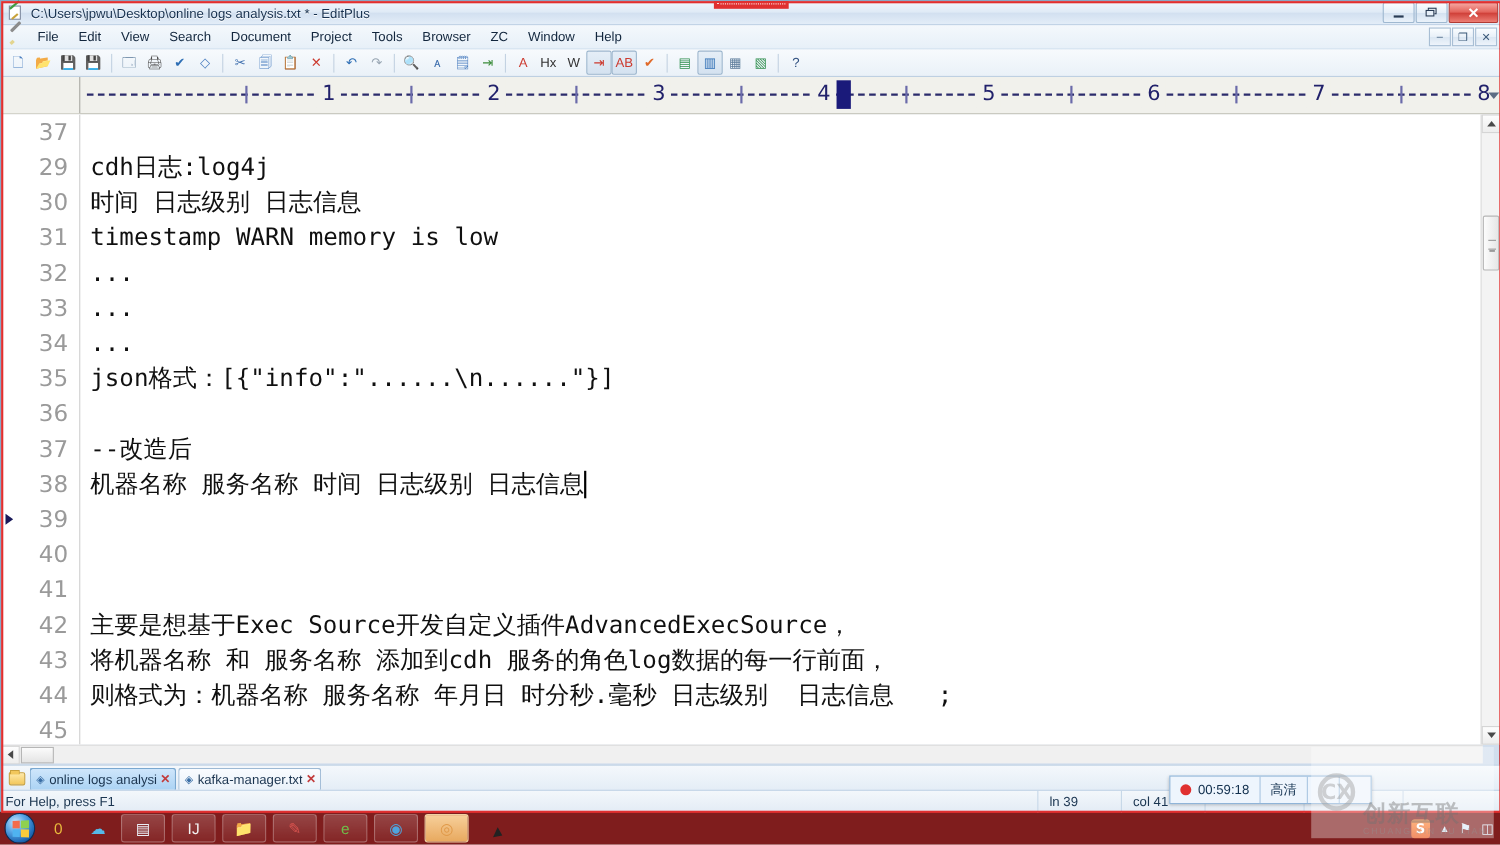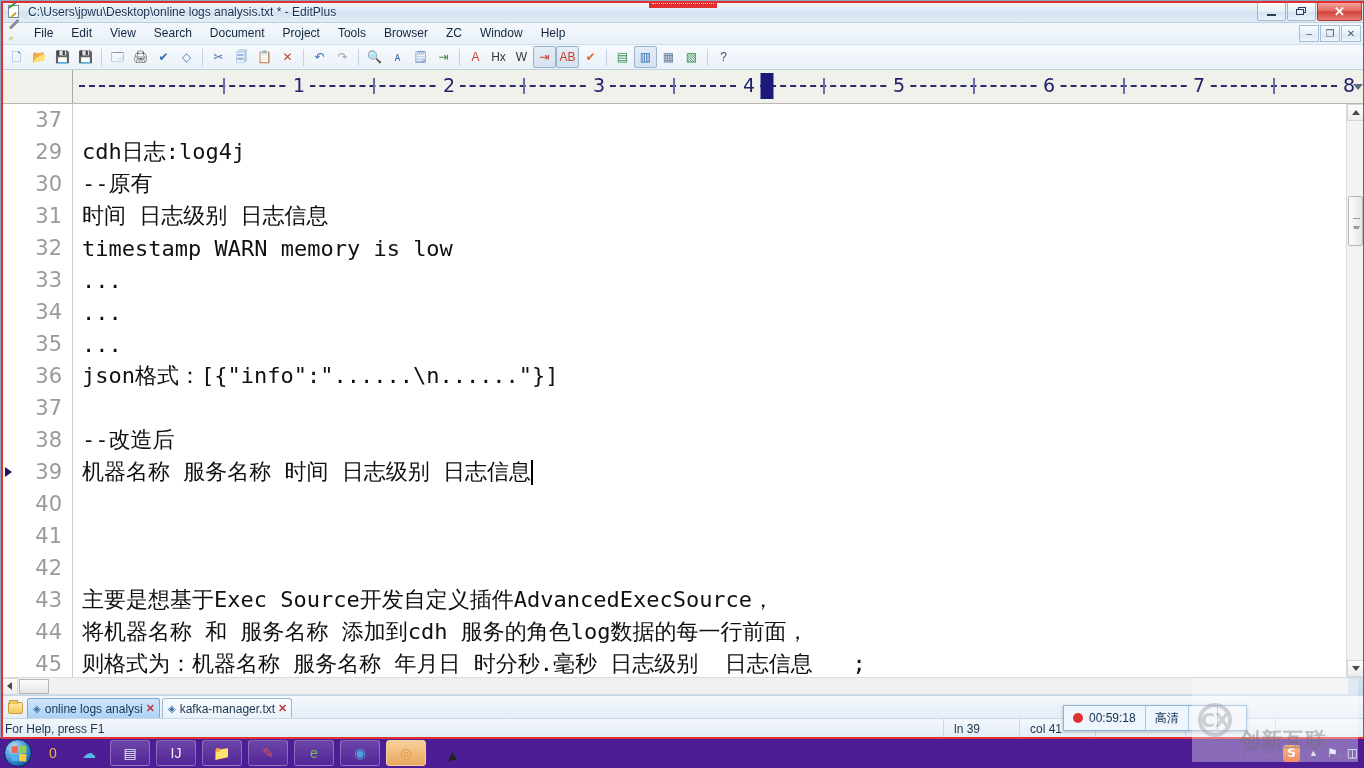--- a/index.html
+++ b/index.html
@@ -6,21 +6,21 @@
   html, body {
     margin: 0; padding: 0;
     width: 1364px; height: 768px;
     overflow: hidden;
     font-family: "Liberation Sans", sans-serif;
     background: #ffffff;
   }
   #app {
     position: relative;
     width: 1364px; height: 768px;
-    background: #4c1d95;
+    background: #7f1d1d;
   }
 
   
   .window {
     position: absolute;
     left: 0; top: 0;
     width: 1364px; height: 738px;
     background: linear-gradient(180deg,#e9f0f8 0%, #dce7f3 55%, #cfdcec 100%);
     border: 1px solid #8ba7c4;
   }
@@ -715,21 +715,20 @@
           <div class="gutter-line">
             <span>44</span>
           </div>
           <div class="gutter-line">
             <span>45</span>
           </div>
         </div>
       <div class="code" id="code">
           <div class="code-line"><span></span></div>
           <div class="code-line"><span>cdh日志:log4j</span></div>
-          <div class="code-line"><span>--原有</span></div>
           <div class="code-line"><span>时间 日志级别 日志信息</span></div>
           <div class="code-line"><span>timestamp WARN memory is low</span></div>
           <div class="code-line"><span>...</span></div>
           <div class="code-line"><span>...</span></div>
           <div class="code-line"><span>...</span></div>
           <div class="code-line"><span>json格式：[{"info":"......\n......"}]</span></div>
           <div class="code-line"><span></span></div>
           <div class="code-line"><span>--改造后</span></div>
           <div class="code-line"><span>机器名称 服务名称 时间 日志级别 日志信息</span><span class="caret"></span></div>
           <div class="code-line"><span></span></div>

